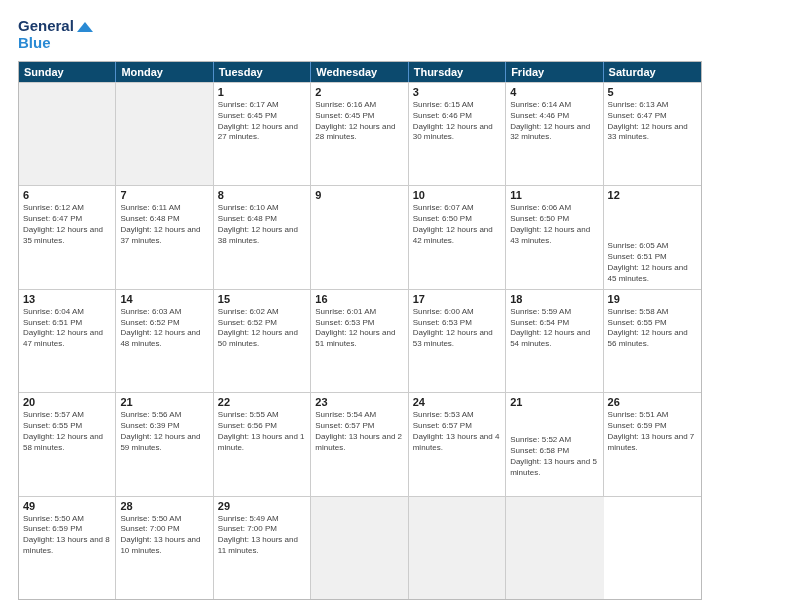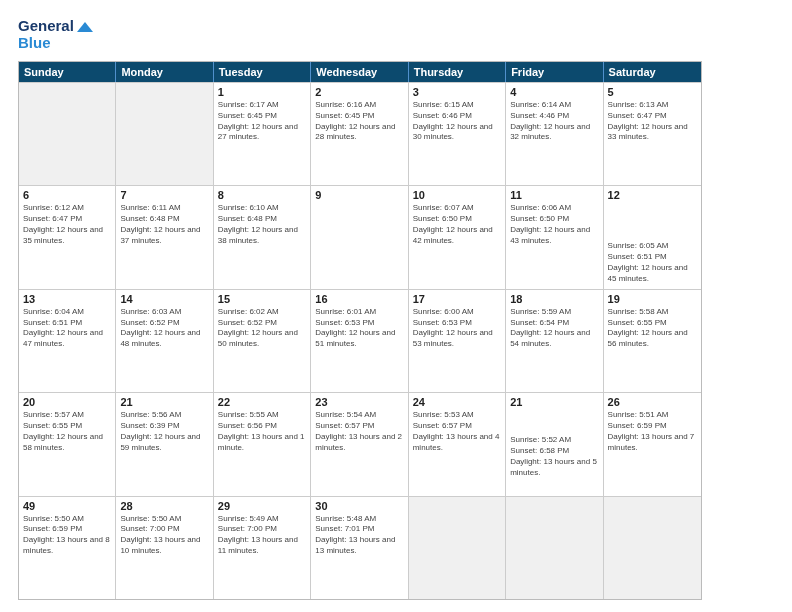--- a/index.html
+++ b/index.html
@@ -298,25 +298,19 @@
             <div class="cell-text" style="white-space: pre-line;">Sunrise: 5:50 AM
 Sunset: 7:00 PM
 Daylight: 13 hours and 10 minutes.</div>
           </div>
           <div class="cal-cell">
             <span class="day-num">29</span>
             <div class="cell-text" style="white-space: pre-line;">Sunrise: 5:49 AM
 Sunset: 7:00 PM
 Daylight: 13 hours and 11 minutes.</div>
           </div>
-          <div class="cal-cell">
-            <span class="day-num">30</span>
-            <div class="cell-text" style="white-space: pre-line;">Sunrise: 5:48 AM
-Sunset: 7:01 PM
-Daylight: 13 hours and 13 minutes.</div>
-          </div>
           <div class="cal-cell shaded"></div>
           <div class="cal-cell shaded"></div>
           <div class="cal-cell shaded"></div>
         </div>
       </div>
   </div>
 </div>
 
 </body></html>

